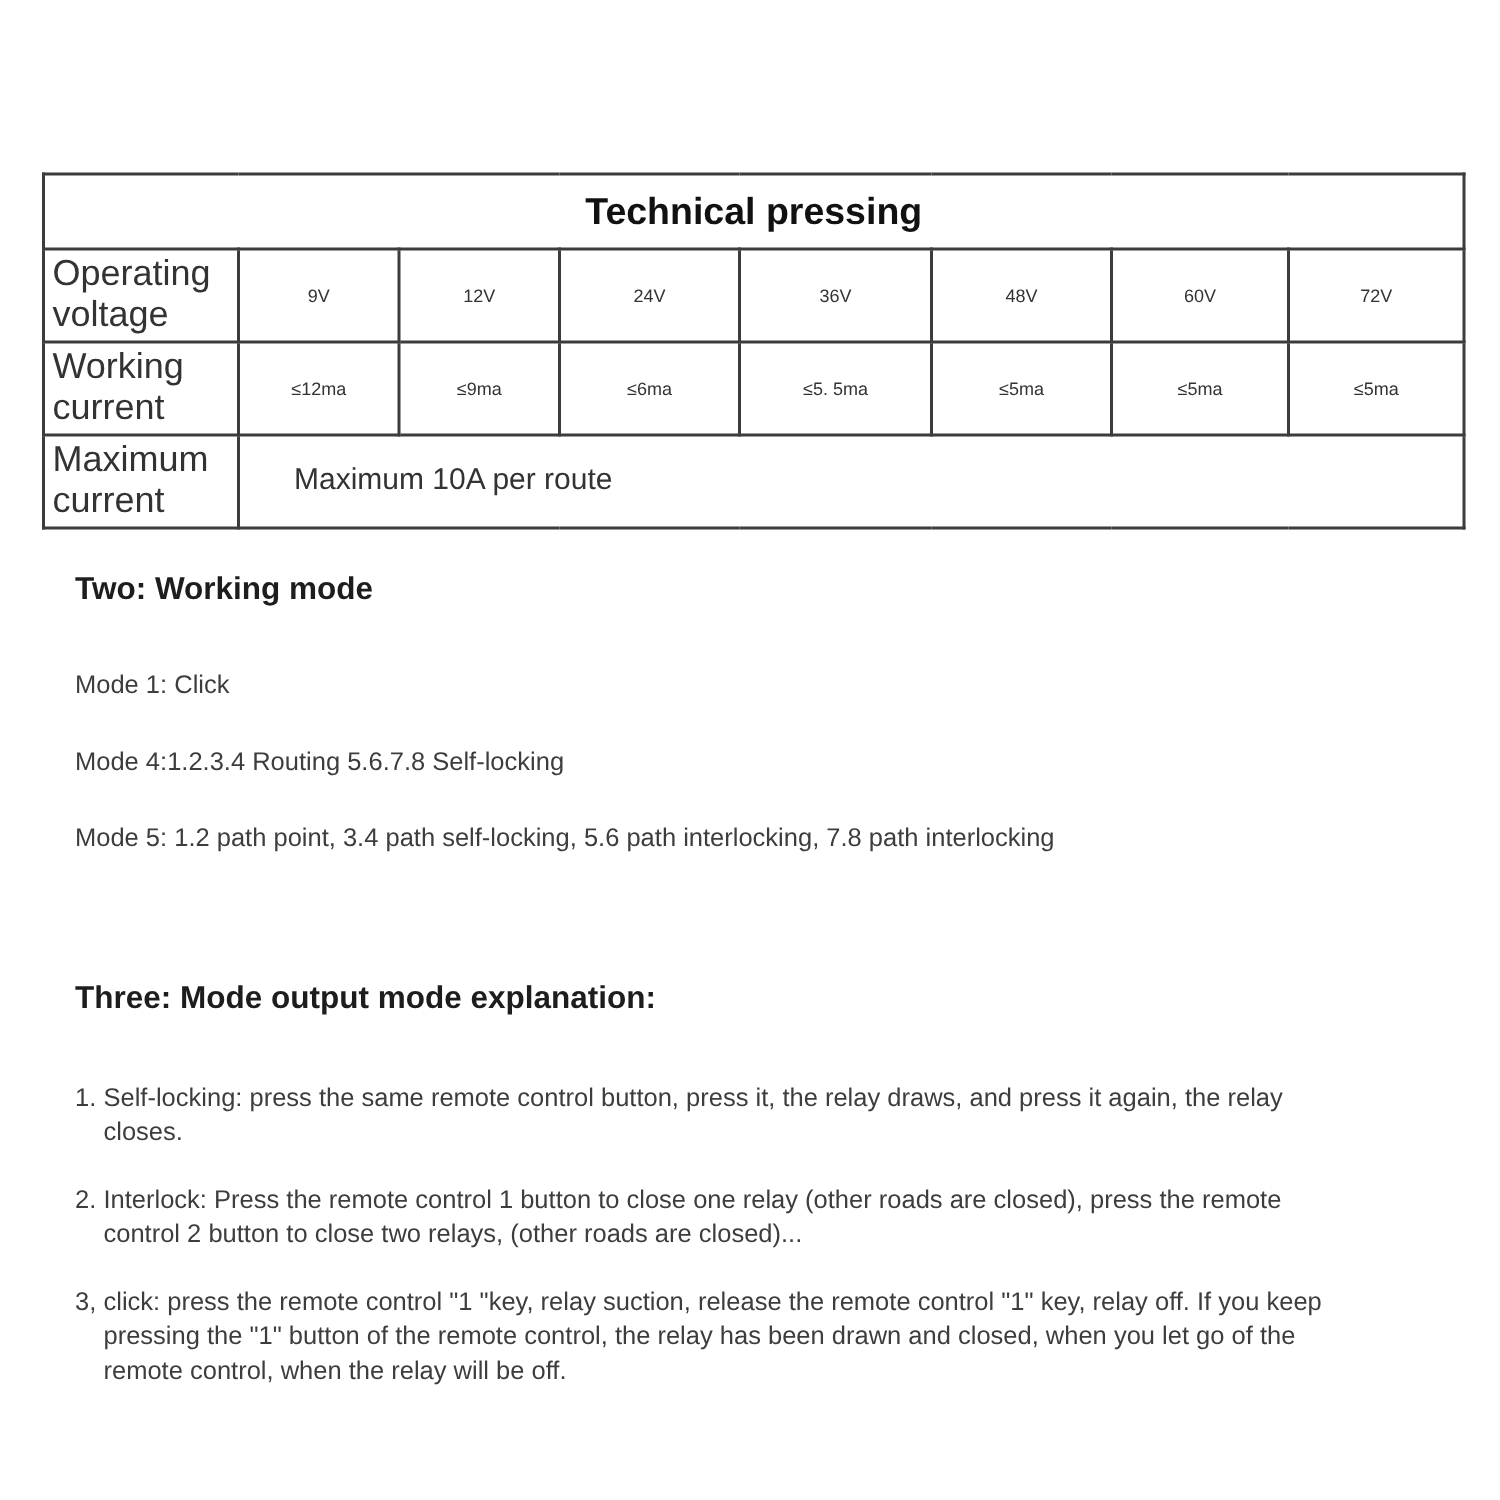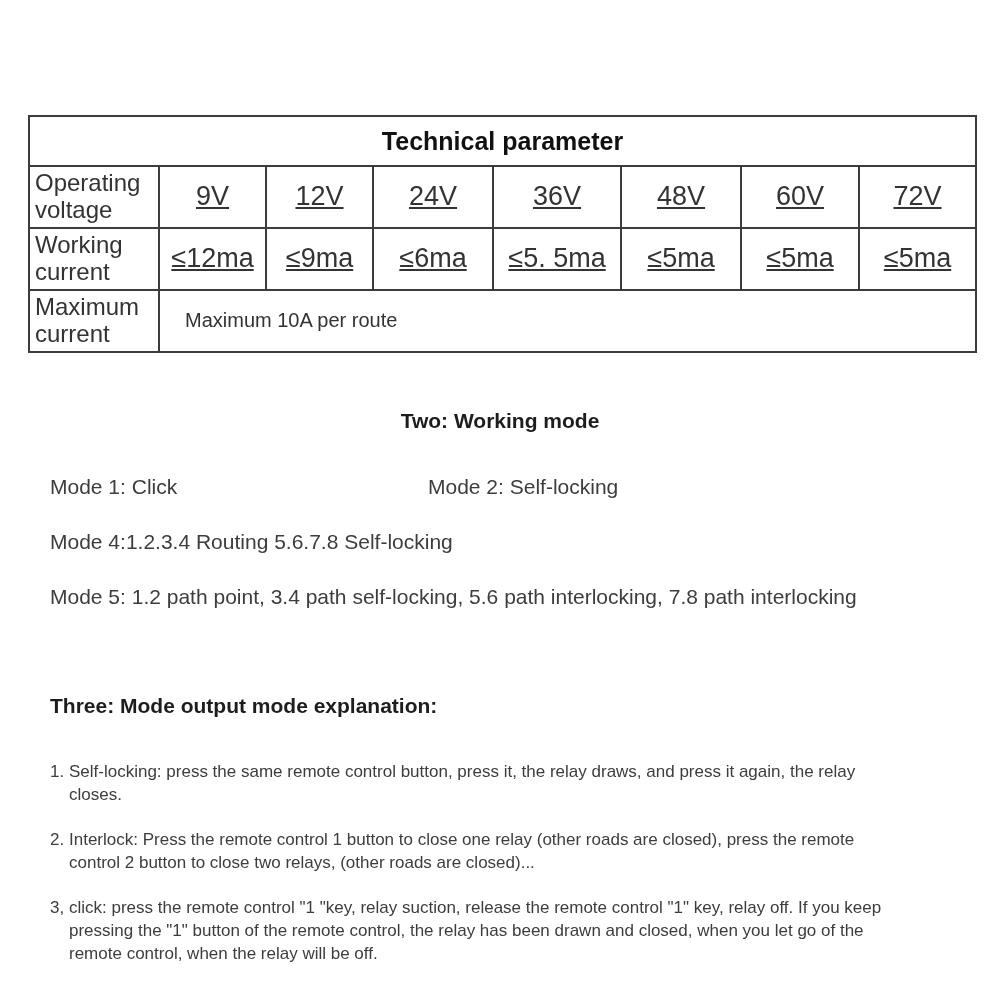--- a/index.html
+++ b/index.html
@@ -33,51 +33,49 @@
     height: 46px;
   }
   td.label-cell {
     font-size: 24px;
     line-height: 1.12;
     padding: 3px 5px;
     color: #333;
   }
   td.value-cell {
     text-align: center;
-    font-size: 27px;
+    font-size: 12px;
     color: #333;
     height: 55px;
-    text-decoration: underline;
   }
   td.max-cell {
     font-size: 20px;
     color: #333;
-    padding-left: 25px;
+    padding-left: 36px;
     height: 58px;
   }
 
   
   .content {
     margin: 0 50px;
   }
   .section-heading {
     font-weight: bold;
     font-size: 21px;
     color: #1d1d1d;
   }
   .heading-two {
-    margin-top: 56px;
-    text-align: center;
+    margin-top: 28px;
   }
   .heading-three {
     margin-top: 85px;
   }
   .mode-grid {
     margin-top: 42px;
-    font-size: 21px;
+    font-size: 17px;
     color: #3d3d3d;
   }
   .mode-row {
     display: flex;
     margin-bottom: 31px;
   }
   .mode-left {
     width: 378px;
     flex: 0 0 378px;
   }
@@ -117,21 +115,21 @@
       <col style="width:107px">
       <col style="width:107px">
       <col style="width:120px">
       <col style="width:128px">
       <col style="width:120px">
       <col style="width:118px">
       <col style="width:117px">
     </colgroup>
     <tbody>
         <tr>
-      <td colspan="8" class="title-cell">Technical parameter</td>
+      <td colspan="8" class="title-cell">Technical pressing</td>
     </tr>
     <tr>
       <td class="label-cell">
         <div>Operating</div>
         <div>voltage</div>
       </td>
       <td class="value-cell">9V</td>
       <td class="value-cell">12V</td>
       <td class="value-cell">24V</td>
       <td class="value-cell">36V</td>
@@ -162,21 +160,20 @@
   </tbody>
     </table>
 
   <div class="content">
 
     <div class="section-heading heading-two">Two: Working mode</div>
 
     <div class="mode-grid">
       <div class="mode-row">
         <span class="mode-left">Mode 1: Click</span>
-        <span class="mode-right">Mode 2: Self-locking</span>
       </div>
       <div class="mode-row">
         <span class="mode-right">Mode 4:1.2.3.4 Routing 5.6.7.8 Self-locking</span>
       </div>
       <div class="mode-row mode-full">
         <span>Mode 5: 1.2 path point, 3.4 path self-locking, 5.6 path interlocking, 7.8 path interlocking</span>
       </div>
     </div>
 
     <div class="section-heading heading-three">Three: Mode output mode explanation:</div>

